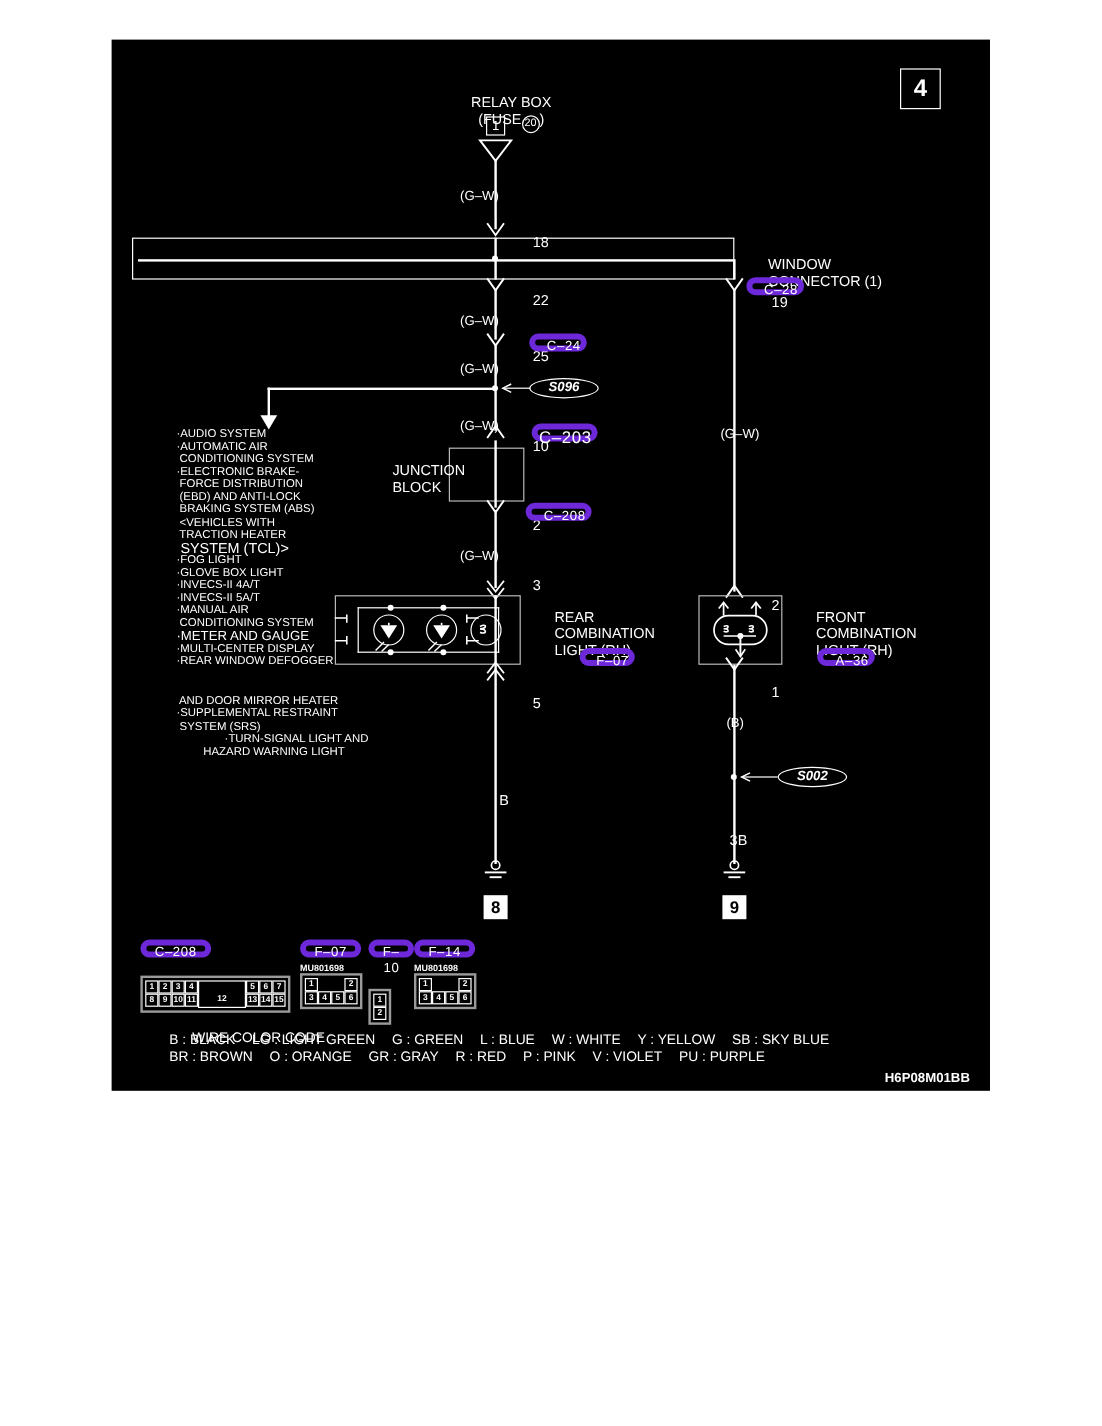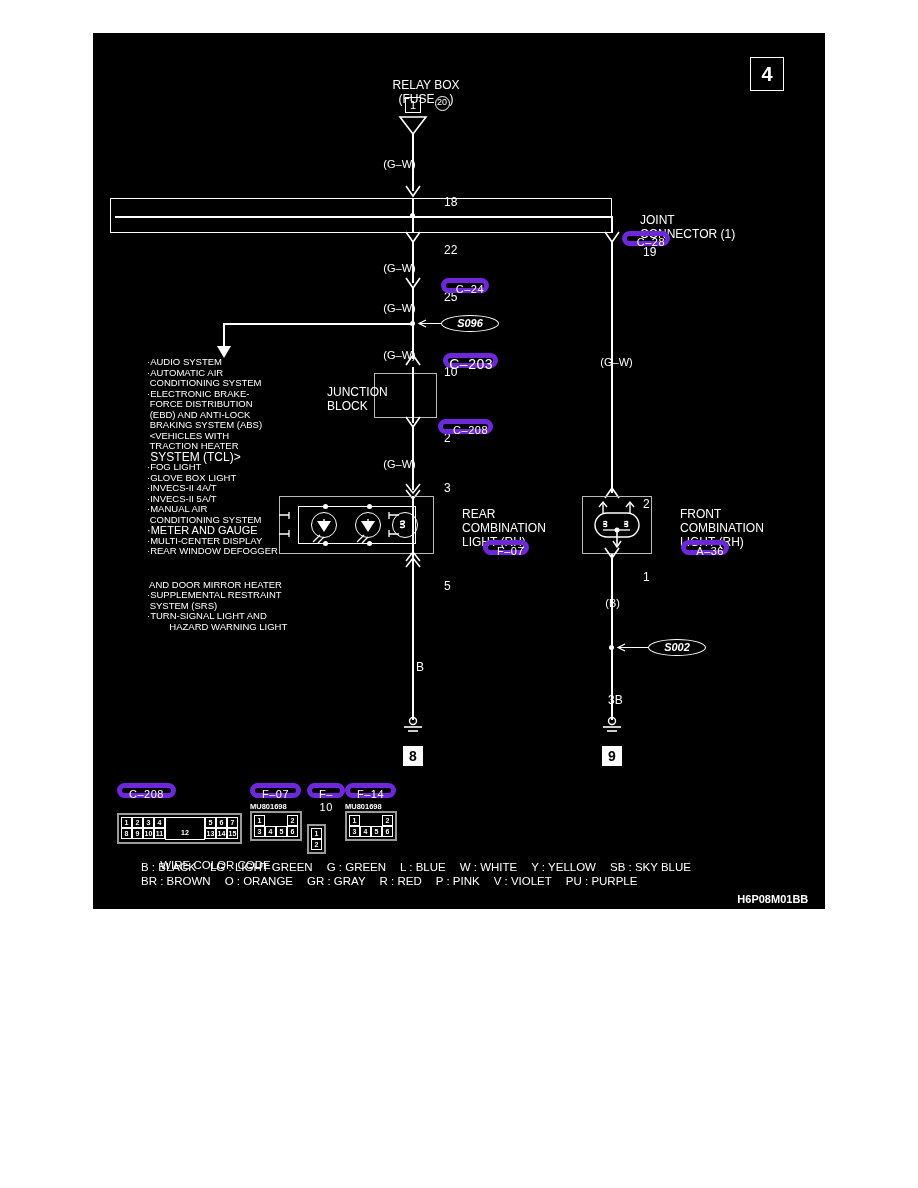--- a/index.html
+++ b/index.html
@@ -67,21 +67,21 @@
     <div class="boxw" style="left:17px;top:165px;width:502px;height:35px;"></div>
 
     <div class="wire hw" style="left:22px;top:183px;width:497px;height:1.5px;"></div>
     <div class="dot" style="left:317px;top:180px;"></div>
 
     <div class="wire vw" style="left:319px;top:165px;width:2px;height:35px;"></div>
 
     <div class="wire vw" style="left:518px;top:183px;width:2px;height:17px;"></div>
 
     <div class="t" style="left:527px;top:168px;font-size:12px;">
-      <span>JOINT</span>
+      <span>WINDOW</span>
     </div>
     <div class="t" style="left:527px;top:182px;font-size:12px;">
       <span>CONNECTOR (1)</span>
     </div>
     <div class="pill" style="left:529px;top:198px;width:48px;height:15px;font-size:11px;line-height:13px;">
       <span>C–28</span>
     </div>
 
     <svg style="left:312px;top:198px;width:16px;height:14px;">
       <path d="M1,1 L8,11 L15,1" fill="none" stroke="#fff" stroke-width="1.6"></path>
@@ -338,21 +338,21 @@
         <div class="t" style="position: static; font-size: 9.5px; line-height: 10.5px; white-space: pre;">·INVECS-II 4A/T</div>
         <div class="t" style="position: static; font-size: 9.5px; line-height: 10.5px; white-space: pre;">·INVECS-II 5A/T</div>
         <div class="t" style="position: static; font-size: 9.5px; line-height: 10.5px; white-space: pre;">·MANUAL AIR</div>
         <div class="t" style="position: static; font-size: 9.5px; line-height: 10.5px; white-space: pre;"> CONDITIONING SYSTEM</div>
         <div class="t" style="position: static; font-size: 11px; line-height: 10.5px; white-space: pre;">·METER AND GAUGE</div>
         <div class="t" style="position: static; font-size: 9.5px; line-height: 10.5px; white-space: pre;">·MULTI-CENTER DISPLAY</div>
         <div class="t" style="position: static; font-size: 9.5px; line-height: 10.5px; white-space: pre;">·REAR WINDOW DEFOGGER</div>
         <div class="t" style="position: static; font-size: 9.5px; line-height: 10.5px; white-space: pre; margin-top: 23px;"> AND DOOR MIRROR HEATER</div>
         <div class="t" style="position: static; font-size: 9.5px; line-height: 10.5px; white-space: pre;">·SUPPLEMENTAL RESTRAINT</div>
         <div class="t" style="position: static; font-size: 9.5px; line-height: 10.5px; white-space: pre;"> SYSTEM (SRS)</div>
-        <div class="t" style="position: static; font-size: 9.5px; line-height: 10.5px; white-space: pre;">·TURN-SIGNAL LIGHT AND</div>
+        <div class="t" style="position: static; font-size: 9.5px; line-height: 10.5px; white-space: pre; text-align: right;">·TURN-SIGNAL LIGHT AND</div>
         <div class="t" style="position: static; font-size: 9.5px; line-height: 10.5px; white-space: pre; text-align: center;"> HAZARD WARNING LIGHT</div>
       </div>
 
     <div id="connector-views" style="position:absolute;left:24px;top:750px;height:60px;">
         <div style="position: absolute; left: 0px; top: 0px;"><div class="pill" style="position: static; display: inline-block; padding: 0px 7px; height: 15px; line-height: 13px; font-size: 11px; margin-bottom: 2px;">C–208</div><div style="height: 9px;"></div><div style="border: 2px solid rgb(154, 154, 154); padding: 2px; display: inline-block; background: rgb(0, 0, 0);"><div style="display: flex; align-items: stretch;">
               <div style="display: flex; flex-direction: column;">
                 <div style="display: flex;">
                   <div style="border: 1px solid rgb(255, 255, 255); color: rgb(255, 255, 255); font-size: 7px; font-weight: bold; width: 11px; height: 11px; line-height: 10px; text-align: center; box-sizing: border-box;">1</div>
                   <div style="border: 1px solid rgb(255, 255, 255); color: rgb(255, 255, 255); font-size: 7px; font-weight: bold; width: 11px; height: 11px; line-height: 10px; text-align: center; box-sizing: border-box;">2</div>
                   <div style="border: 1px solid rgb(255, 255, 255); color: rgb(255, 255, 255); font-size: 7px; font-weight: bold; width: 11px; height: 11px; line-height: 10px; text-align: center; box-sizing: border-box;">3</div>

